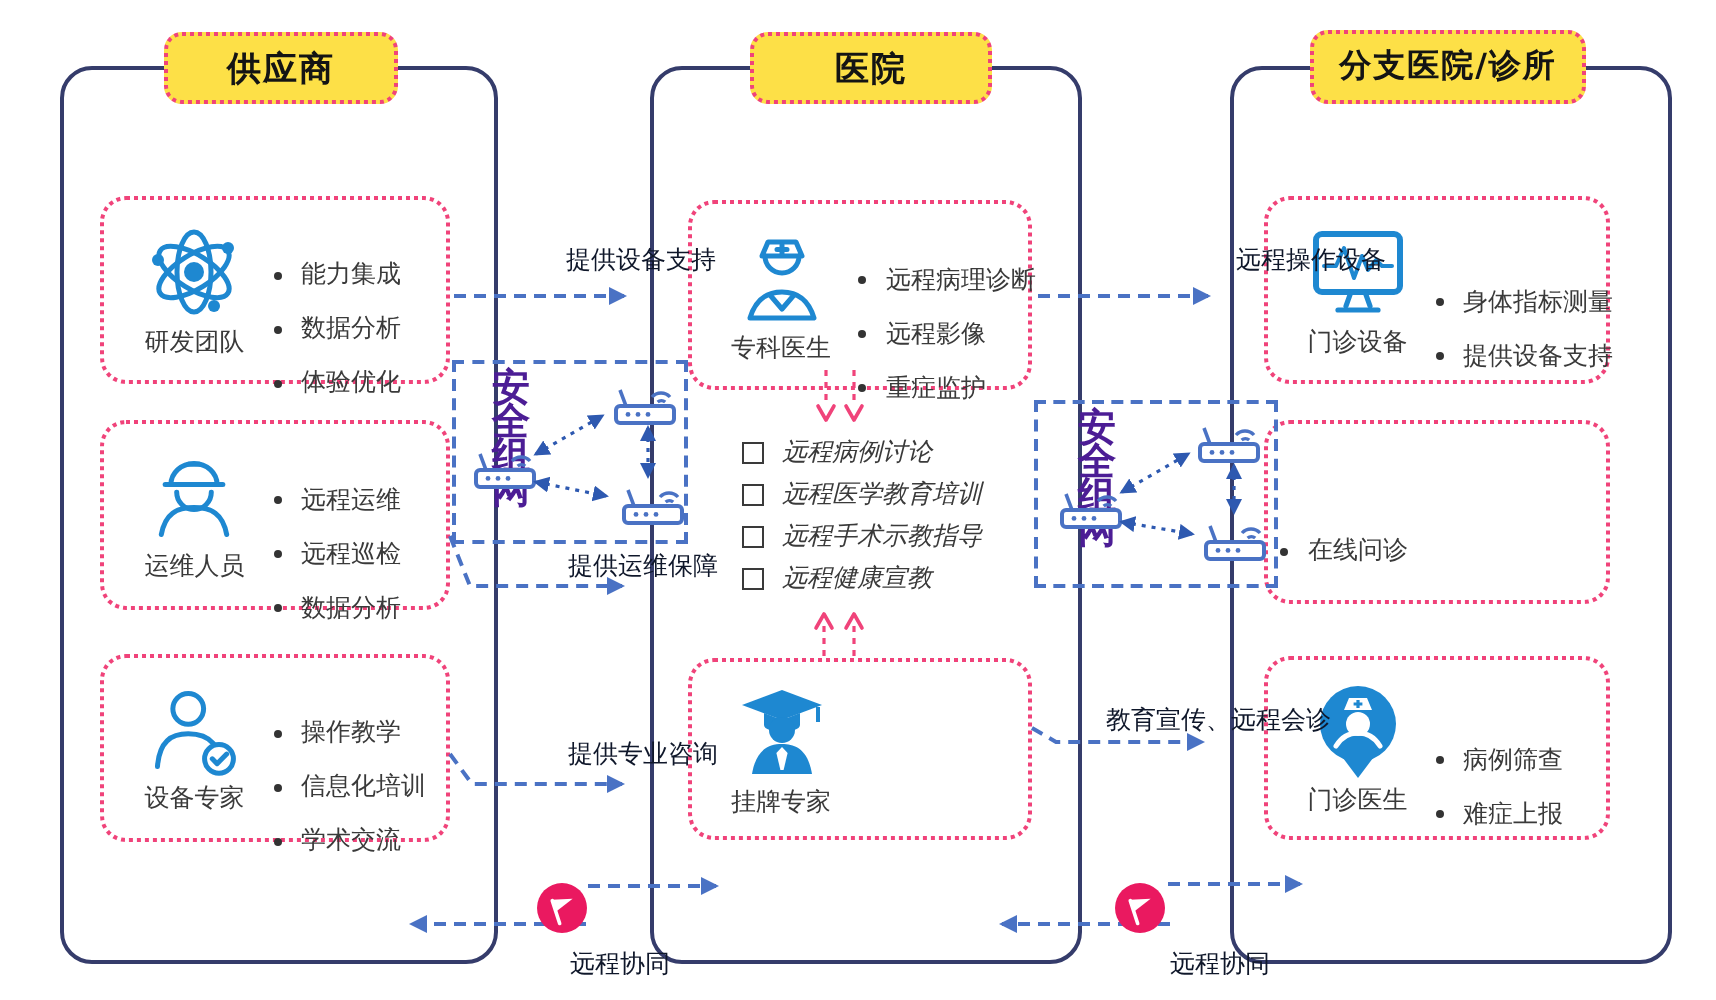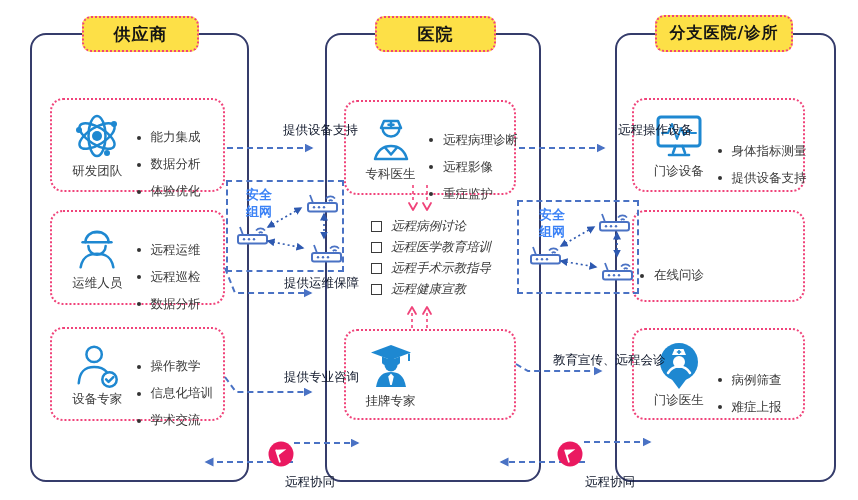--- a/index.html
+++ b/index.html
@@ -13,21 +13,21 @@
         display:flex;align-items:center;z-index:2;padding:0 8px 0 6px;box-sizing:border-box;}
   .icon-col{display:flex;flex-direction:column;align-items:center;width:50%;flex:none;}
   .card-label{font-size:12.5px;color:#3a3a3a;margin-top:1px;white-space:nowrap;}
   .bullets{display:flex;flex-direction:column;justify-content:center;gap:10px;flex:1;min-width:0;margin-top:39px;}
   .bullet{display:flex;align-items:center;font-size:12.5px;color:#3a3a3a;white-space:nowrap;}
   .dot{width:4px;height:4px;border-radius:50%;background:#333;margin-right:10px;flex:none;}
   .checklist{position:absolute;left:371px;top:220px;display:flex;flex-direction:column;gap:8px;z-index:2;}
   .citem{display:flex;align-items:center;font-size:12.5px;color:#3a3a3a;height:13px;white-space:nowrap;font-style:italic;}
   .cbox{width:9px;height:9px;border:1.6px solid #3a3a3a;margin-right:9px;flex:none;background:#fff;}
   .secnet{position:absolute;border:2px dashed #4a72c4;z-index:2;background:transparent;}
-  .secnet-label{position:absolute;font-size:13px;font-weight:600;color:#3b82f6;line-height:17px;width:30px;z-index:3;}
+  .secnet-label{position:absolute;font-size:19px;font-weight:600;color:#4c1d95;line-height:17px;width:30px;z-index:3;}
   .router{position:absolute;z-index:3;}
   .alabel{position:absolute;font-size:12.5px;color:#0f172a;z-index:5;white-space:nowrap;padding-left:33px;}
   .overlay{position:absolute;left:0;top:0;z-index:5;pointer-events:none;}
 </style>
 </head>
 <body>
 
 <div class="canvas">
 
   <div class="colbox" style="left:30px;top:33px;width:215px;height:445px;"></div>

